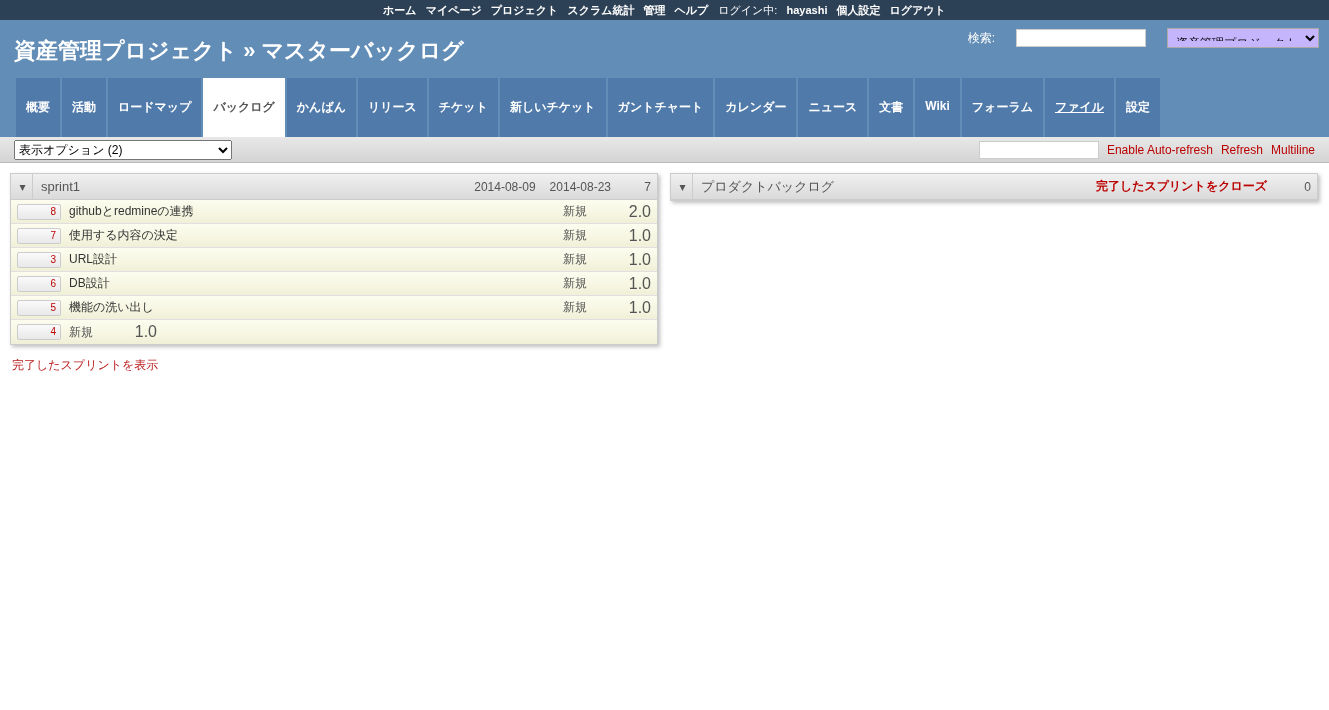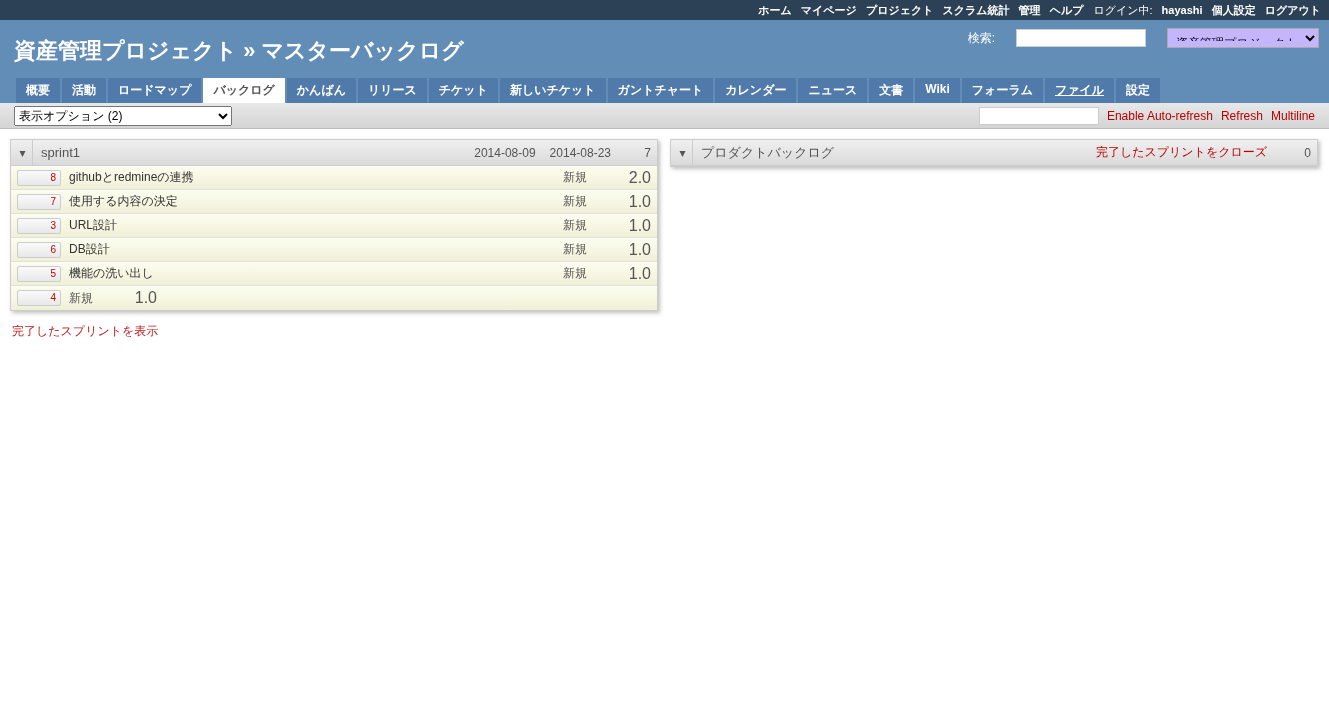--- a/index.html
+++ b/index.html
@@ -1,35 +1,35 @@
 <!DOCTYPE html>
 <html><head>
 <meta charset="utf-8">
 <style>
 * { margin: 0; padding: 0; box-sizing: border-box; font-family: Verdana, sans-serif; }
 body { font-size: 12px; color: #333; background: #fff; }
 a { text-decoration: none; cursor: pointer; }
 
 
-.top-menu { background: #2c4056; color: #fff; height: 20px; display: flex; justify-content: flex-end; align-items: center; padding: 0 8px; font-size: 11px; }
+.top-menu { background: #2c4056; color: #fff; height: 20px; display: flex; justify-content: center; align-items: center; padding: 0 8px; font-size: 11px; }
 .top-menu a { color: #fff; font-weight: bold; margin-right: 6px; }
 .top-menu .right a { margin-left: 6px; margin-right: 0; }
 .top-menu .right span { margin-left: 4px; }
 
 
 .header { background: #628DB6; color: #fff; padding: 8px 10px 0 10px; }
 .header-top { display: flex; justify-content: space-between; align-items: flex-start; }
 .header h1 { font-size: 22px; font-weight: bold; color: #fff; padding: 8px 0 12px 4px; }
 .search-area { display: flex; gap: 21px; align-items: center; color: #fff; font-size: 12px; }
 .search-area input[type=text] { width: 130px; height: 18px; border: 1px solid #ccc; }
 .search-area select { height: 20px; font-size: 12px; border: 1px solid #aaa; background: #c4b5fd; padding: 6px 4px; }
 
 
 .main-menu { display: flex; gap: 2px; padding-left: 6px; }
-.main-menu a { background: #507AAA; color: #fff; font-weight: bold; padding: 4px 10px; font-size: 12px; display: inline-block; }
+.main-menu a { background: #507AAA; color: #fff; font-weight: bold; padding: 21px 10px; font-size: 12px; display: inline-block; }
 .main-menu a.selected { background: #fff; color: #555; }
 .main-menu a.underline { text-decoration: underline; }
 
 
 .toolbar { background: linear-gradient(#e8e8e8, #d4d4d4); border-bottom: 1px solid #bbb; height: 26px; display: flex; align-items: center; padding: 0 14px; justify-content: space-between; }
 .toolbar select { width: 218px; height: 20px; font-size: 12px; }
 .toolbar-right { display: flex; gap: 8px; align-items: center; }
 .toolbar-right input[type=text] { width: 120px; height: 18px; border: 1px solid #ccc; }
 .toolbar-right a { color: #b00; font-size: 12px; }
 
@@ -37,21 +37,21 @@
 .content { padding: 10px; display: flex; gap: 12px; align-items: flex-start; }
 .column { width: 648px; }
 
 
 .panel { border: 1px solid #ccc; box-shadow: 2px 2px 4px rgba(0,0,0,0.25); margin-bottom: 8px; }
 .panel-header { background: linear-gradient(#f0f0f0, #dadada); border-bottom: 1px solid #ccc; display: flex; align-items: center; height: 26px; padding: 0 6px; gap: 8px; }
 .panel-header .toggle { width: 16px; text-align: center; cursor: pointer; color: #555; border-right: 1px solid #ccc; height: 100%; display: flex; align-items: center; justify-content: center; padding-right: 4px; }
 .panel-header .title { font-weight: normal; color: #555; flex: 1; font-size: 13px; }
 .panel-header .date { color: #555; font-size: 12px; margin-left: 6px; }
 .panel-header .count { color: #555; font-size: 12px; margin-left: 12px; width: 20px; text-align: right; }
-.panel-header .close-link { color: #b00; font-size: 12px; margin-right: 4px; }
+.panel-header .close-link { color: #b00; font-size: 12px; margin-right: 4px; font-weight: bold; }
 
 
 .story { display: flex; align-items: center; border-bottom: 1px solid #e0e0e0; height: 24px; background: linear-gradient(#fdfdf0, #f0f0d8); padding: 0 6px; gap: 8px; }
 .story:last-child { border-bottom: none; }
 .story .id-chip { width: 44px; height: 16px; border: 1px solid #ccc; background: linear-gradient(#fafafa,#e8e8e8); color: #b00; font-size: 10px; text-align: right; padding-right: 4px; border-radius: 2px; line-height: 14px; cursor: pointer; }
 .story .subject { flex: 1; color: #333; font-size: 12px; }
 .story .status { width: 50px; color: #555; font-size: 12px; text-align: left; }
 .story .points { width: 30px; text-align: right; color: #555; font-size: 16px; }
 
 

